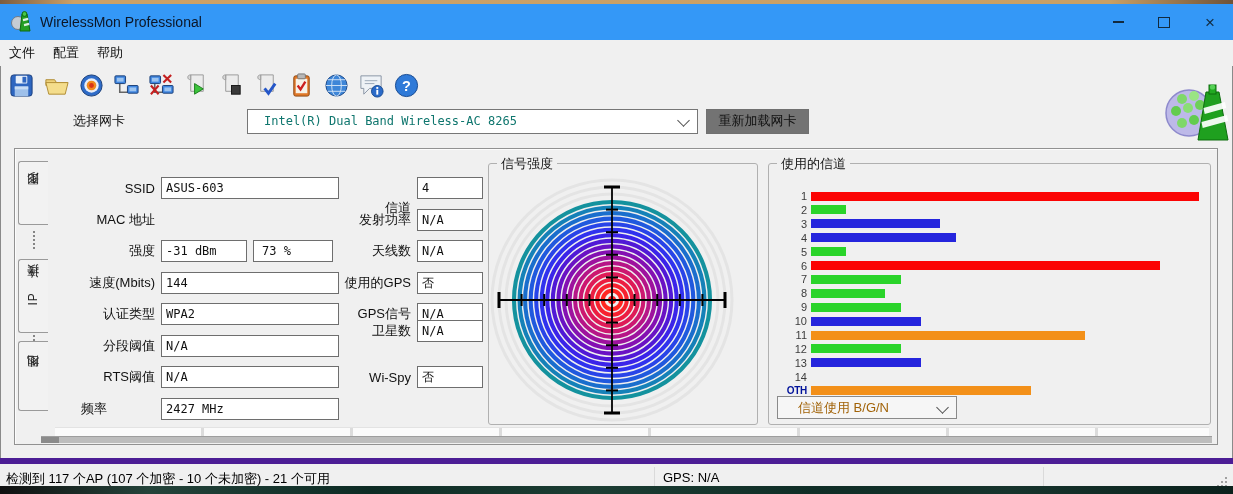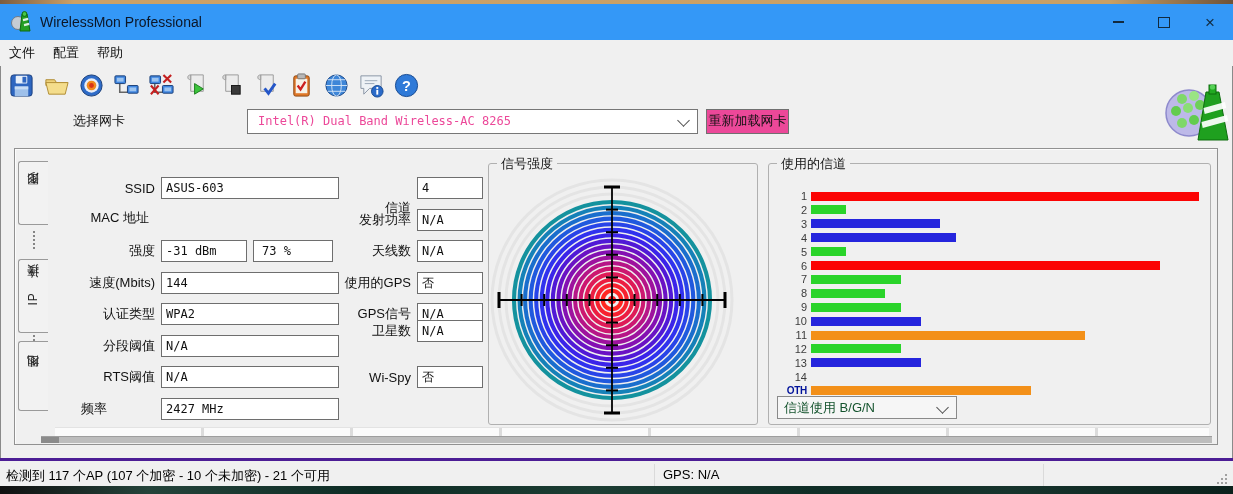--- a/index.html
+++ b/index.html
@@ -26,22 +26,22 @@
   .menu-item{padding:3px 9px;}
   
   #toolbar{position:absolute;top:66px;left:0;width:100%;height:42px;display:flex;align-items:center;
       padding-left:6px;box-sizing:border-box;gap:5px;}
   .tool-btn{width:30px;height:30px;display:flex;align-items:center;justify-content:center;}
   .tool-btn svg{width:27px;height:27px;}
   
   #adapter-label{position:absolute;left:73px;top:112px;font-size:13px;color:#111;}
   #adapter-combo{position:absolute;left:247px;top:109px;width:451px;height:25px;background:#fff;
       border:1px solid #767676;box-sizing:border-box;font:12px "DejaVu Sans Mono",monospace;
-      line-height:23px;padding-left:10px;color:#ec4899;}
-  #reload-btn{position:absolute;left:706px;top:109px;width:83px;height:25px;background:#ec4899;
+      line-height:23px;padding-left:16px;color:#0f766e;}
+  #reload-btn{position:absolute;left:706px;top:109px;width:103px;height:25px;background:#737373;
       border:1px solid #707070;box-sizing:border-box;font-size:13px;text-align:center;line-height:22px;color:#111;}
   .chev{width:8px;height:8px;border-left:1.6px solid #505050;border-bottom:1.6px solid #505050;
       transform:rotate(-45deg);position:absolute;right:9px;top:6px;}
   #logo{position:absolute;left:1164px;top:84px;line-height:0;}
   
   #main-panel{position:absolute;left:14px;top:148px;width:1204px;height:297px;background:#f0f0f0;
       border:1px solid #919191;box-shadow:inset 1px 1px 0 #fcfcfc;box-sizing:border-box;}
   
   .vtab{position:absolute;left:3px;width:30px;background:#f2f2f2;border:1px solid #9a9a9a;border-right:none;
       border-radius:3px 0 0 3px;display:flex;align-items:center;justify-content:center;box-sizing:border-box;}
@@ -57,29 +57,29 @@
   .gb-title{position:absolute;top:-9px;left:8px;background:#f0f0f0;padding:0 4px;font-size:13px;color:#141414;white-space:nowrap;}
   #signal-box{left:473px;top:14px;width:270px;height:262px;}
   #channel-box{left:753px;top:14px;width:443px;height:262px;}
   #signal-gauge{position:absolute;left:0;top:0;width:268px;height:260px;}
   
   .bar-row{position:absolute;left:8px;right:6px;height:12px;display:flex;align-items:center;}
   .bar-label{width:30px;text-align:right;font-size:11px;color:#3c3c3c;flex:none;}
   .bar-label.oth{font-weight:bold;color:#00129a;font-size:10px;letter-spacing:-.3px;}
   .bar{height:9px;margin-left:4px;flex:none;}
   #channel-select{position:absolute;left:8px;top:232px;width:180px;height:23px;background:#f6f6f6;
-      border:1px solid #8a8a8a;box-sizing:border-box;font-size:13px;line-height:21px;padding-left:6px;color:#14532d;}
+      border:1px solid #8a8a8a;box-sizing:border-box;font-size:13px;line-height:21px;padding-left:20px;color:#a16207;}
   
   #list-header-strip{position:absolute;left:40px;right:8px;top:278px;height:8px;border-top:1px solid #e3e3e3;
       background:repeating-linear-gradient(90deg,#fbfbfb 0 146px,#dcdcdc 146px 149px);}
   #hscrollbar{position:absolute;left:26px;right:5px;top:287px;height:6px;background:#bdbdbd;border-top:1px solid #9e9e9e;}
   #hscroll-thumb{position:absolute;left:0;top:0;width:18px;height:6px;background:#8b8b8b;}
   
   #status-bar{position:absolute;left:0;top:458px;width:100%;height:28px;background:#f0f0f0;
-      border-top:3px solid #4c1d95;font-size:13px;color:#000;}
+      border-top:6px solid #4c1d95;font-size:13px;color:#000;}
   #status-text{position:absolute;left:6px;top:6px;width:646px;overflow:hidden;white-space:nowrap;}
   .status-sep{position:absolute;top:3px;width:1px;height:22px;background:#dadada;}
   #status-gps{position:absolute;left:663px;top:6px;white-space:nowrap;}
   #resize-grip{position:absolute;right:6px;bottom:5px;width:2px;height:2px;background:transparent;
       box-shadow:8px 0 #a0a0a0,8px 4px #a0a0a0,8px 8px #a0a0a0,4px 4px #a0a0a0,4px 8px #a0a0a0,0 8px #a0a0a0;
       transform:translate(-8px,-8px);}
   .edge{position:absolute;top:4px;width:1px;height:482px;background:#8a8a8a;}
 </style>
 </head>
 <body>
@@ -254,21 +254,21 @@
       <div class="vtab" style="top: 192px; height: 70px;">
         <span class="vtab-label">地图</span>
       </div>
     </div>
 
   <div>
       <div class="frow" style="left: 18px; top: 28px;">
         <span class="flabel" style="width: 122px;">SSID</span>
         <span class="fbox" style="width: 178px;">ASUS-603</span>
       </div>
-      <div class="frow" style="left: 12px; top: 59.5px; flex-direction: column;">
+      <div class="frow" style="left: 18px; top: 59.5px;">
         <span class="flabel" style="width: 122px;">MAC 地址</span>
       </div>
       <div class="frow" style="left: 18px; top: 91px;">
         <span class="flabel" style="width: 122px;">强度</span>
         <span class="fbox" style="width: 86px;">-31 dBm</span>
         <span class="fbox" style="width: 80px; padding-left: 8px;">73 %</span>
       </div>
       <div class="frow" style="left: 18px; top: 122.5px;">
         <span class="flabel" style="width: 122px;">速度(Mbits)</span>
         <span class="fbox" style="width: 178px;">144</span>

